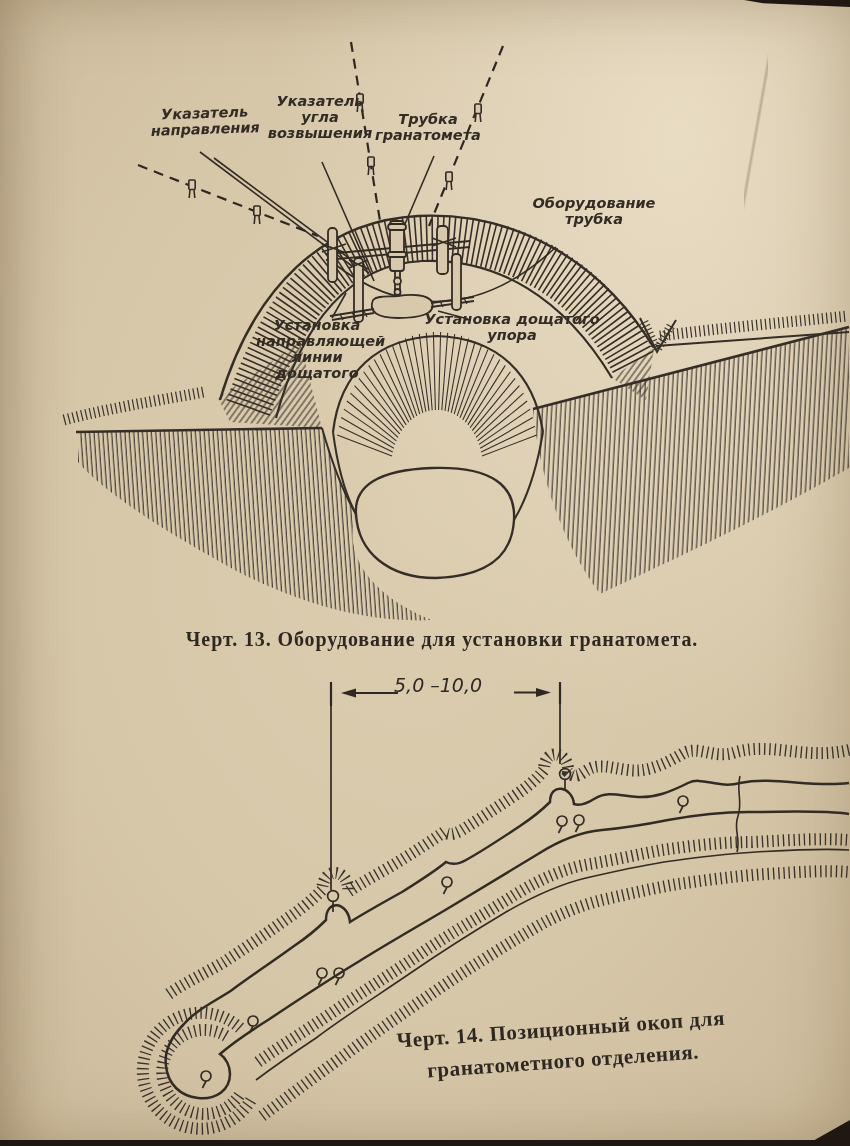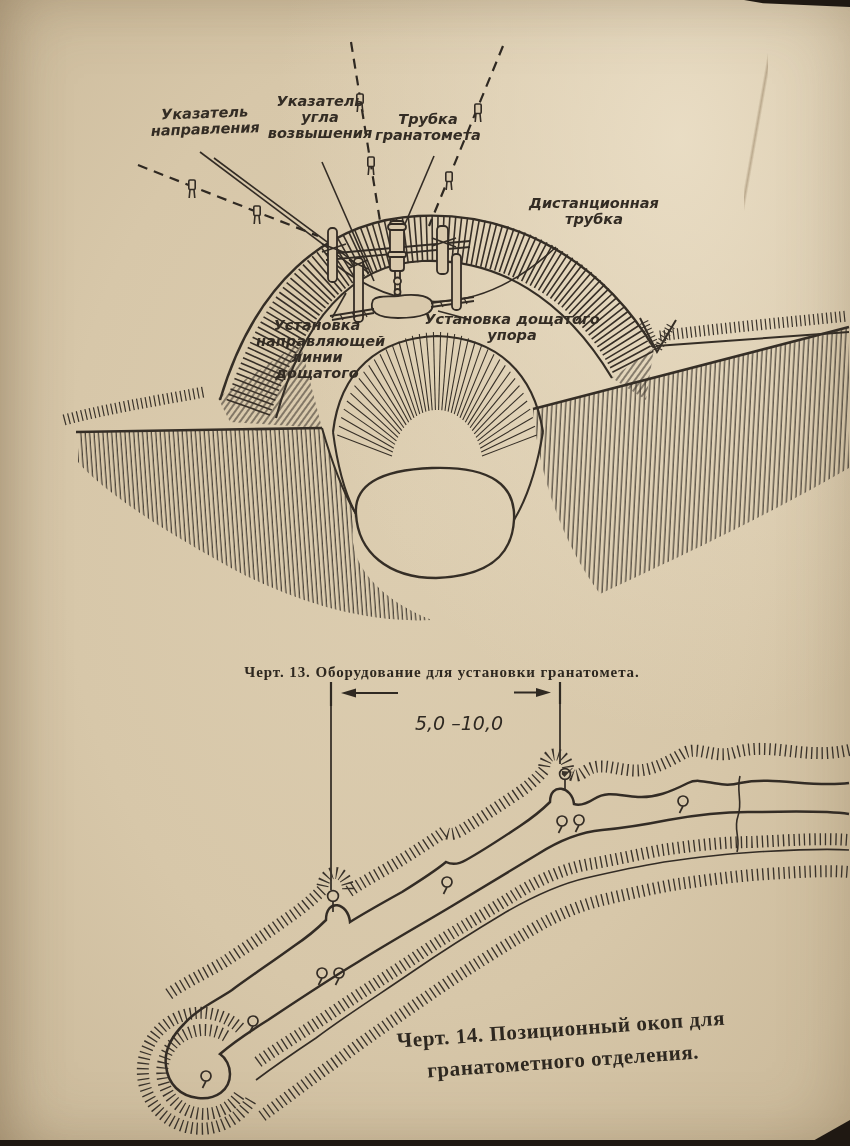--- a/index.html
+++ b/index.html
@@ -14,24 +14,24 @@
   svg{position:absolute;left:0;}
   .hlabel{
     position:absolute;text-align:center;white-space:pre-line;
     font-family:"DejaVu Sans", sans-serif;font-style:italic;font-weight:bold;
     font-size:14.5px;line-height:1.1;color:#332c24;
   }
   .caption{
     position:absolute;text-align:center;white-space:pre-line;
     font-family:"Liberation Serif","DejaVu Serif",serif;font-weight:bold;color:#2e2820;
   }
-  .cap13{left:34px;right:0;top:628px;font-size:15px;letter-spacing:.9px;margin-top:36px;}
+  .cap13{left:34px;right:0;top:628px;font-size:20px;letter-spacing:.9px;}
   .cap14{left:352px;top:1014px;width:420px;font-size:21px;letter-spacing:.6px;line-height:1.5;transform:rotate(-4deg);}
   .dimlabel{
-    position:absolute;left:394px;top:712px;width:130px;text-align:center;
+    position:absolute;left:394px;top:674px;width:130px;text-align:left;
     font-family:"DejaVu Sans",sans-serif;font-style:italic;font-size:19px;color:#2f2922;
   }
   .edge{position:absolute;background:#1f1812;}
   .edge-top-right{right:0;top:0;width:106px;height:7px;clip-path:polygon(0 0,100% 0,100% 100%,18% 45%);}
   .edge-bottom{left:0;bottom:0;width:100%;height:6px;}
   .edge-bottom-right{right:0;bottom:0;width:46px;height:26px;clip-path:polygon(100% 0,100% 100%,0 100%);}
   .crease{position:absolute;left:744px;top:26px;width:24px;height:212px;pointer-events:none;
     background:linear-gradient(100deg, rgba(255,255,255,0) 46%, rgba(148,126,96,.5) 50%, rgba(255,255,255,0) 54%);}
 </style>
 </head>
@@ -238,21 +238,21 @@
     <use href="#pos2" x="206" y="396"></use>
   </svg>
 
   <div class="hlabel" style="left:140px;top:106px;width:130px;transform:rotate(-2deg)">Указатель
 направления</div>
   <div class="hlabel" style="left:262px;top:94px;width:116px">Указатель
 угла
 возвышения</div>
   <div class="hlabel" style="left:372px;top:112px;width:112px">Трубка
 гранатомета</div>
-  <div class="hlabel" style="left:522px;top:196px;width:144px">Дистанционная
+  <div class="hlabel" style="left:522px;top:196px;width:144px">Оборудование
 трубка</div>
   <div class="hlabel" style="left:256px;top:318px;width:122px">Установка
 направляющей
 линии
 дощатого</div>
   <div class="hlabel" style="left:410px;top:312px;width:204px">Установка дощатого
 упора</div>
 
   <div class="caption cap13">Черт. 13. Оборудование для установки гранатомета.</div>
   <div class="dimlabel">5,0 –10,0</div>

